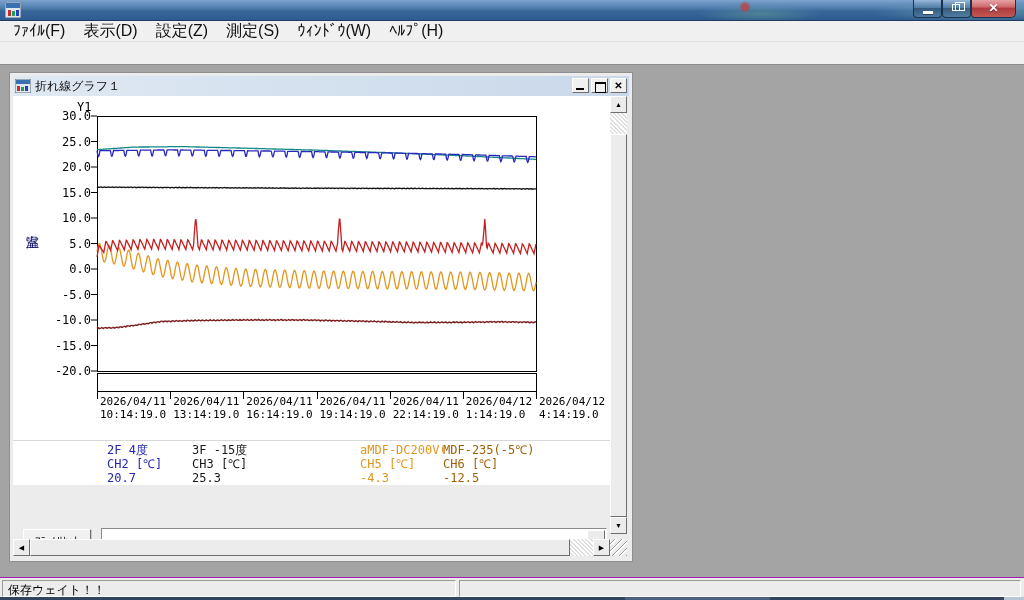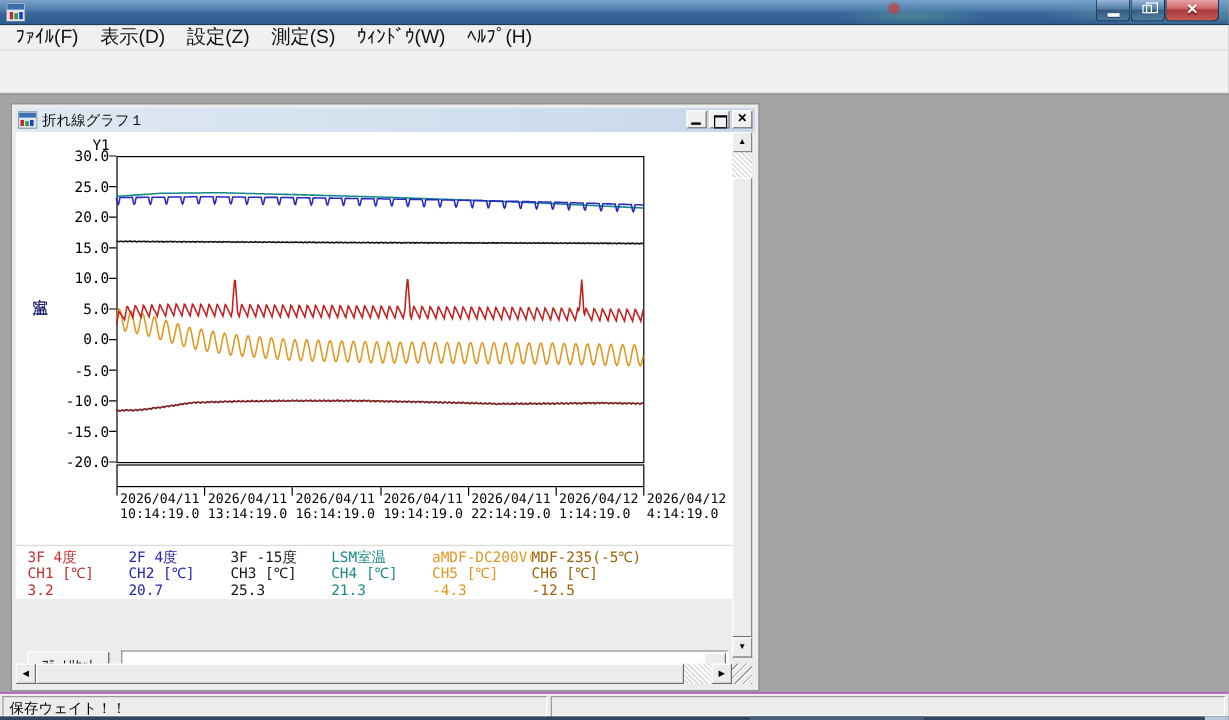--- a/index.html
+++ b/index.html
@@ -34,21 +34,21 @@
   #toolbar { left:0; top:42px; width:1024px; height:36px; background:#f0f0f0; border-bottom:1px solid #cfcfcf; }
   .tbtn { position:absolute; top:47px; width:23px; height:25px; background:#f2f2f2;
     border:1px solid; border-color:#ffffff #7a7a7a #7a7a7a #ffffff; box-shadow:1px 1px 0 #40404022;
     font-size:11px; color:#111; text-align:center; line-height:23px; }
   .tbtn.pressed { background:#fbfbf4; border-color:#7a7a7a #ffffff #ffffff #7a7a7a; }
   .ibtn { position:absolute; top:46px; width:26px; height:27px; background:#ffffff;
     border:1px solid; border-color:#ffffff #6e6e6e #6e6e6e #ffffff; box-shadow:1px 1px 0 #40404033; }
   .ibtn svg { display:block; margin:1px auto; }
 
   
-  #mdi { left:0; top:78px; width:1024px; height:499px; background:#a4a4a4; border-top:1px solid #8c8c8c; }
+  #mdi { left:0; top:64px; width:1024px; height:499px; background:#a4a4a4; border-top:1px solid #8c8c8c; }
 
   
   #child { left:10px; top:8px; width:622px; height:488px; background:#ececec;
     border:3px solid #ececec; outline:1px solid #8f8f8f; box-shadow:inset 1px 1px 0 #ffffff; }
   #child-titlebar { left:0px; top:0px; width:616px; height:20px;
     background:linear-gradient(90deg,#dfe9f3,#c9d8ea); display:flex; align-items:center; }
   #child-title { font-size:12px; color:#0a0a0a; margin-left:4px; }
   .ccap { width:17px; height:15px; background:#f0f0f0; border:1px solid; border-color:#ffffff #6e6e6e #6e6e6e #ffffff;
     margin-left:2px; position:relative; font-size:10px; text-align:center; line-height:13px; color:#000; }
   #child-caps { position:absolute; right:2px; top:2px; display:flex; }
@@ -292,39 +292,29 @@
               <div class="xtick-mark" style="left: 376.667px;"></div>
               <div class="xtick-label" style="left: 379.667px;">2026/04/11<br>22:14:19.0</div>
               <div class="xtick-mark" style="left: 449.833px;"></div>
               <div class="xtick-label" style="left: 452.833px;">2026/04/12<br>1:14:19.0</div>
               <div class="xtick-mark" style="left: 523px;"></div>
               <div class="xtick-label" style="left: 526px;">2026/04/12<br>4:14:19.0</div>
             </div>
         </div>
 
         <div id="legend" class="abs">
-            <div class="leg-col" style="left: 10px; width: 160px; color: rgb(192, 50, 50);">
-              <div>3F 4度</div>
-              <div>CH1 [℃]</div>
-              <div>3.2</div>
-            </div>
             <div class="leg-col" style="left: 94px; width: 160px; color: rgb(38, 38, 176);">
               <div>2F 4度</div>
               <div>CH2 [℃]</div>
               <div>20.7</div>
             </div>
             <div class="leg-col" style="left: 179px; width: 160px; color: rgb(24, 24, 24);">
               <div>3F -15度</div>
               <div>CH3 [℃]</div>
               <div>25.3</div>
-            </div>
-            <div class="leg-col" style="left: 263px; width: 160px; color: rgb(26, 138, 138);">
-              <div>LSM室温</div>
-              <div>CH4 [℃]</div>
-              <div>21.3</div>
             </div>
             <div class="leg-col" style="left: 347px; width: 83px; color: rgb(226, 150, 30);">
               <div>aMDF-DC200V(+7</div>
               <div>CH5 [℃]</div>
               <div>-4.3</div>
             </div>
             <div class="leg-col" style="left: 430px; width: 160px; color: #a16207;">
               <div>MDF-235(-5℃)</div>
               <div>CH6 [℃]</div>
               <div>-12.5</div>

